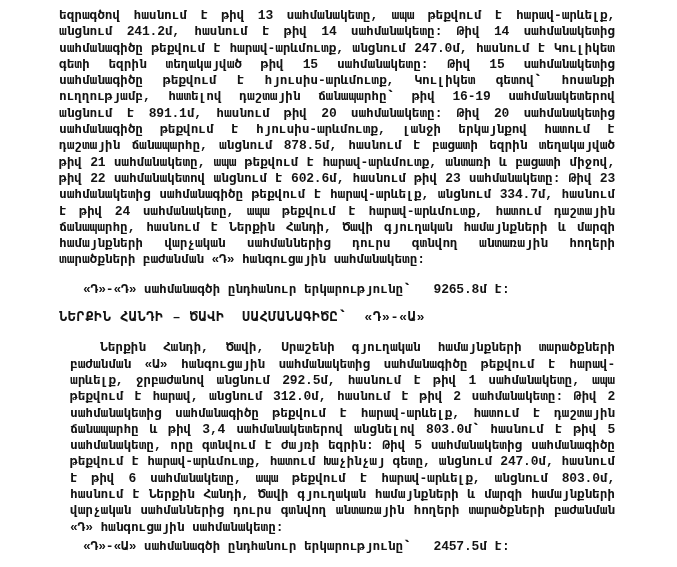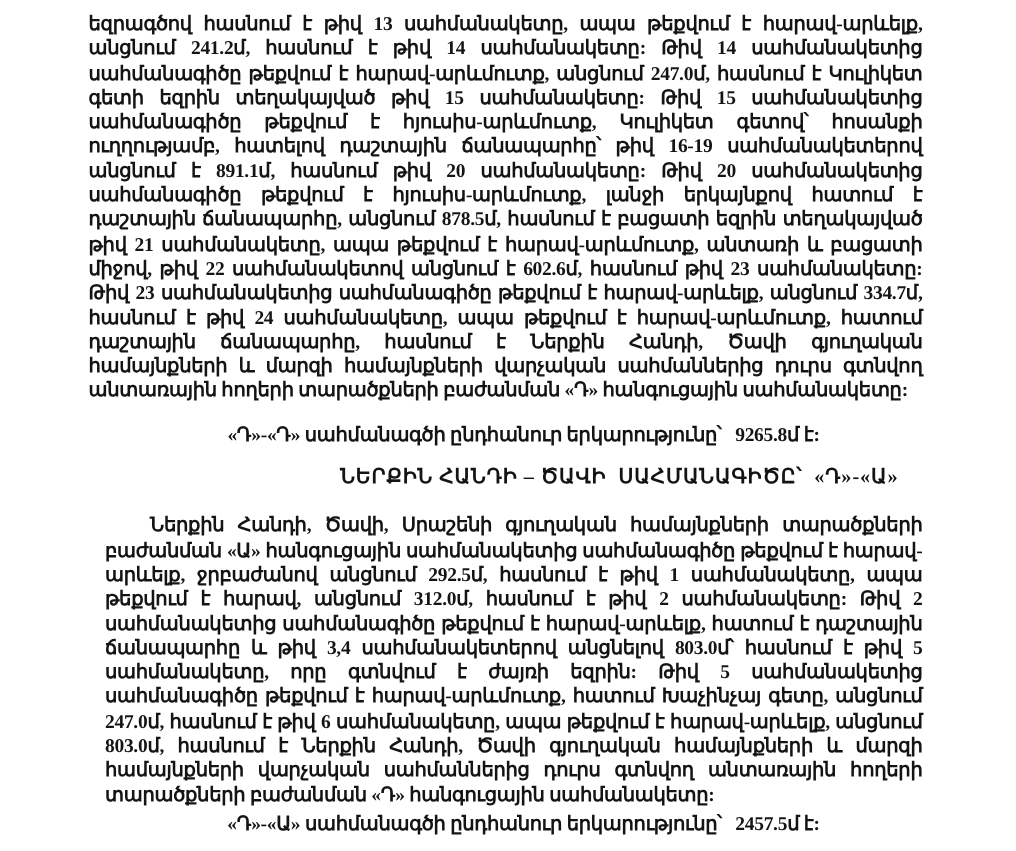--- a/index.html
+++ b/index.html
@@ -7,21 +7,21 @@
     padding: 0;
     background: #ffffff;
   }
   .page {
     position: relative;
     width: 567px;
     height: 567px;
     margin: 0 auto;
     background: #fefefe;
     color: #161616;
-    font-family: Liberation Serif, serif;
+    font-family: Liberation Mono, monospace;
     font-size: 13px;
     font-weight: 700;
     line-height: 16.3px;
     box-sizing: border-box;
     padding: 8px 7px 10px 4px;
     overflow: hidden;
     letter-spacing: -0.2px;
     filter: contrast(1.02);
   }
   .para {
@@ -30,26 +30,26 @@
   }
   .para.indented {
     text-indent: 30px;
     margin-left: 11px;
   }
   .summary-line {
     margin: 0;
     margin-top: 13px;
     padding-left: 24px;
     white-space: pre-wrap;
-    text-align: center;
+    text-align: left;
   }
   .doc-heading {
-    margin: 16px;
+    margin: 0;
     margin-top: 12px;
-    text-align: right;
+    text-align: left;
     font-size: 13.5px;
     font-weight: 700;
     letter-spacing: 0.6px;
     white-space: pre-wrap;
   }
   .para.second {
     margin-top: 14px;
   }
   .summary-line.last {
     margin-top: 3px;

